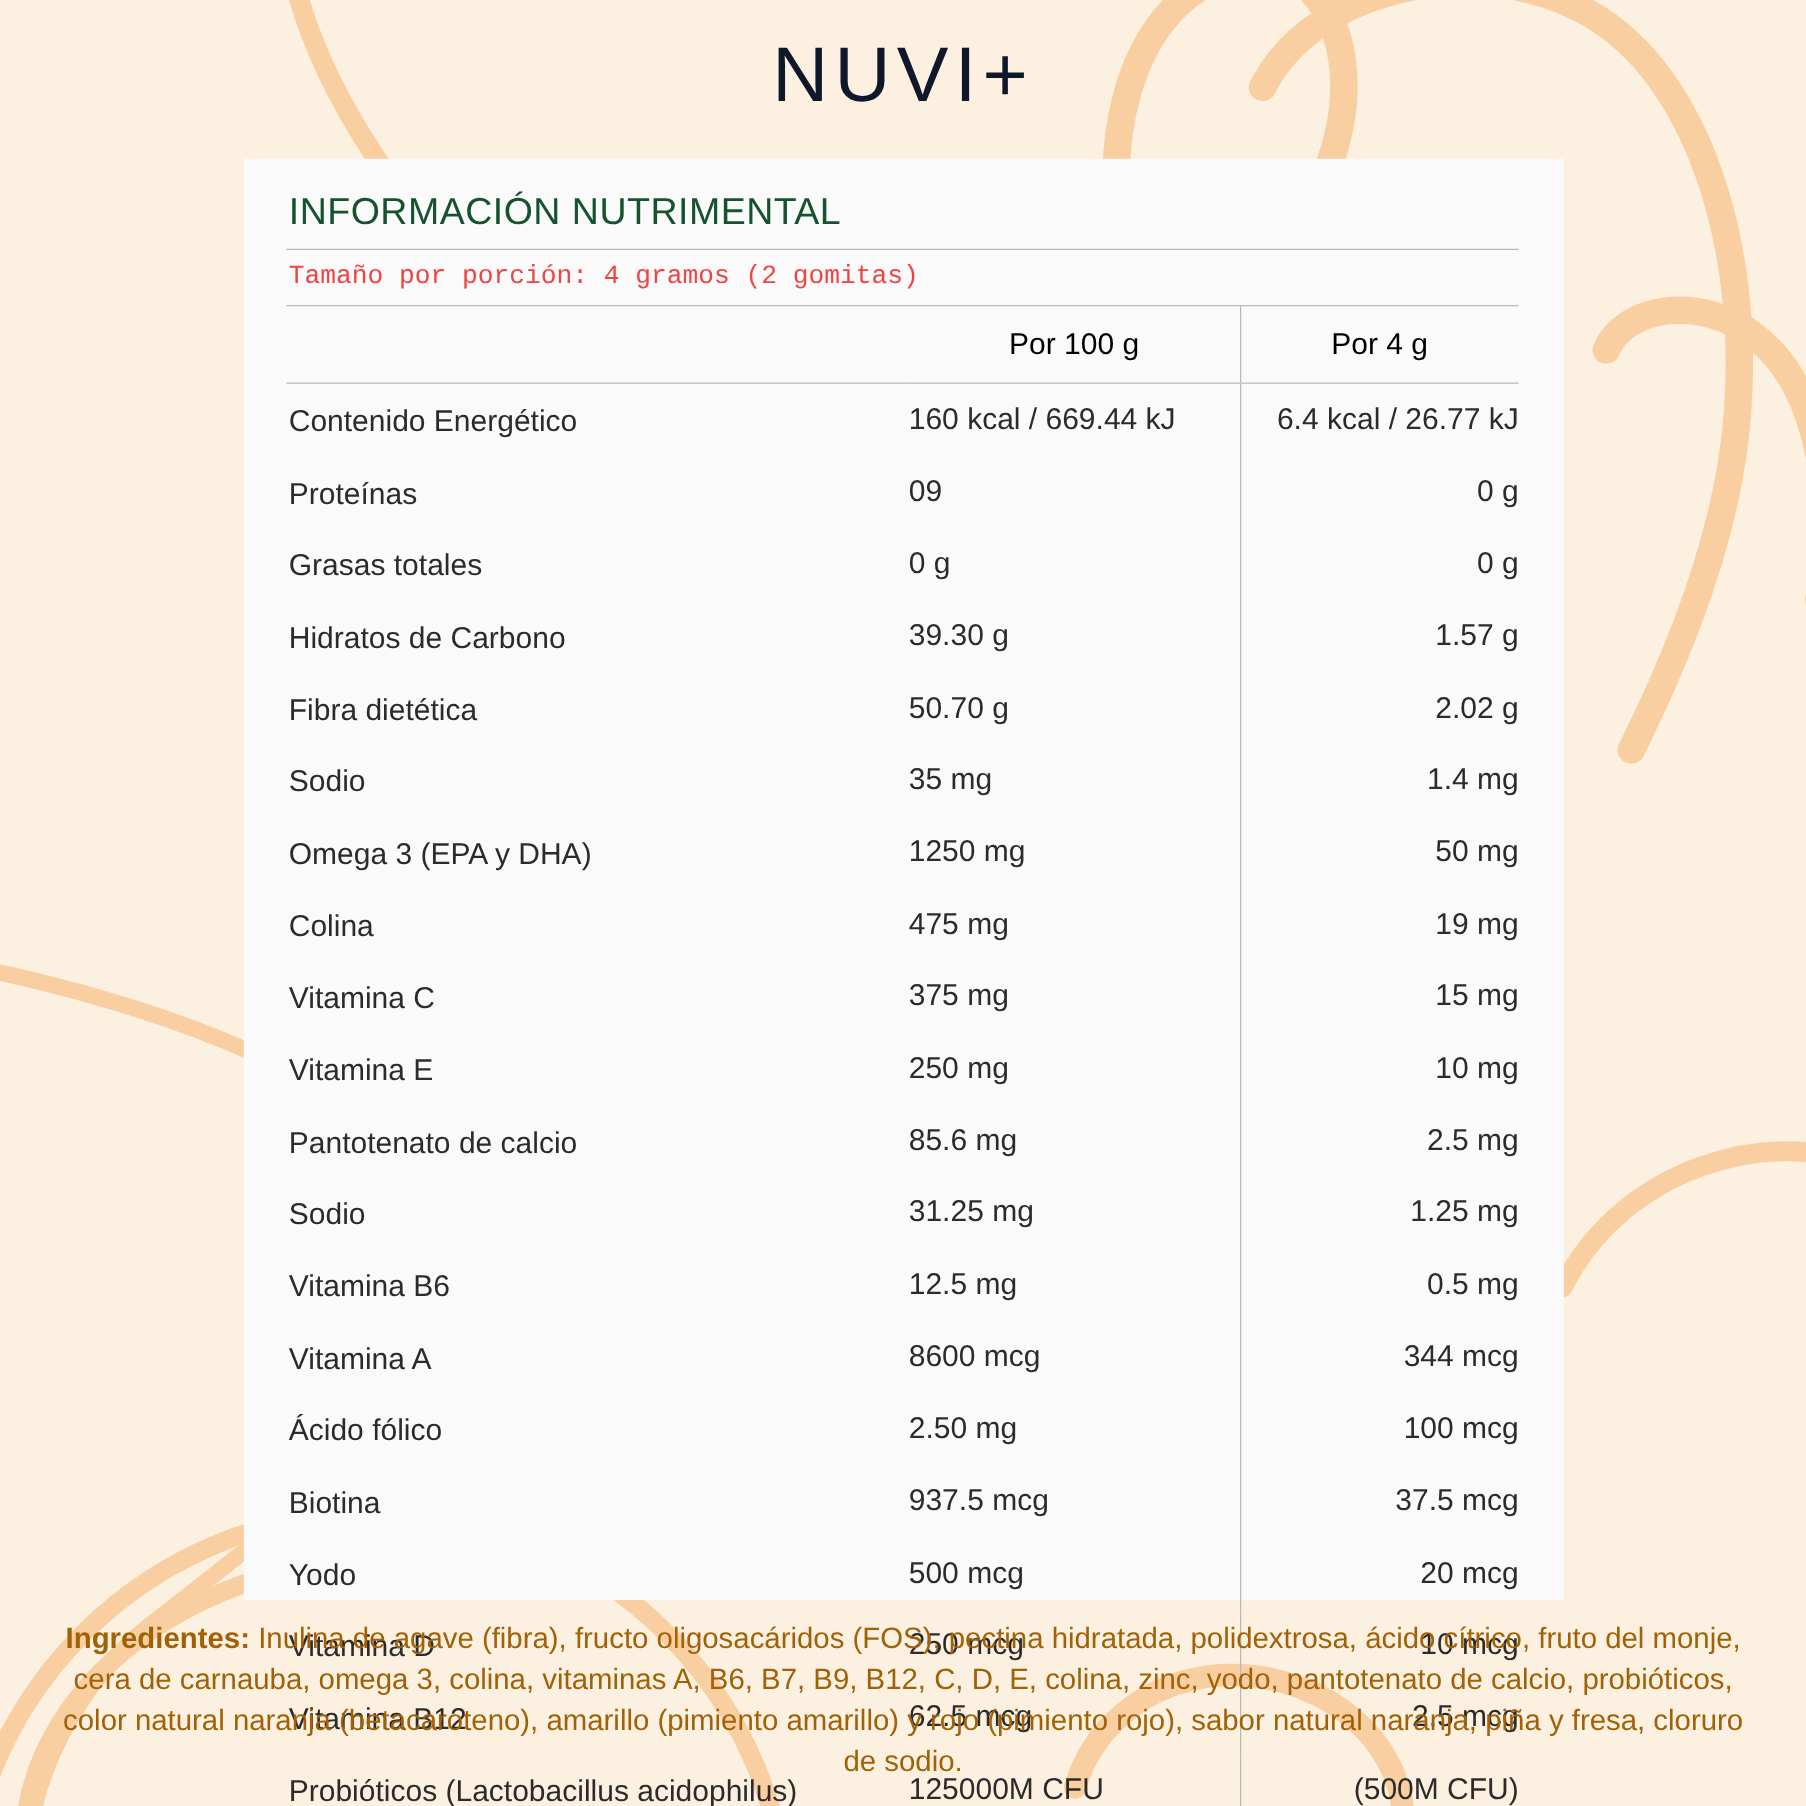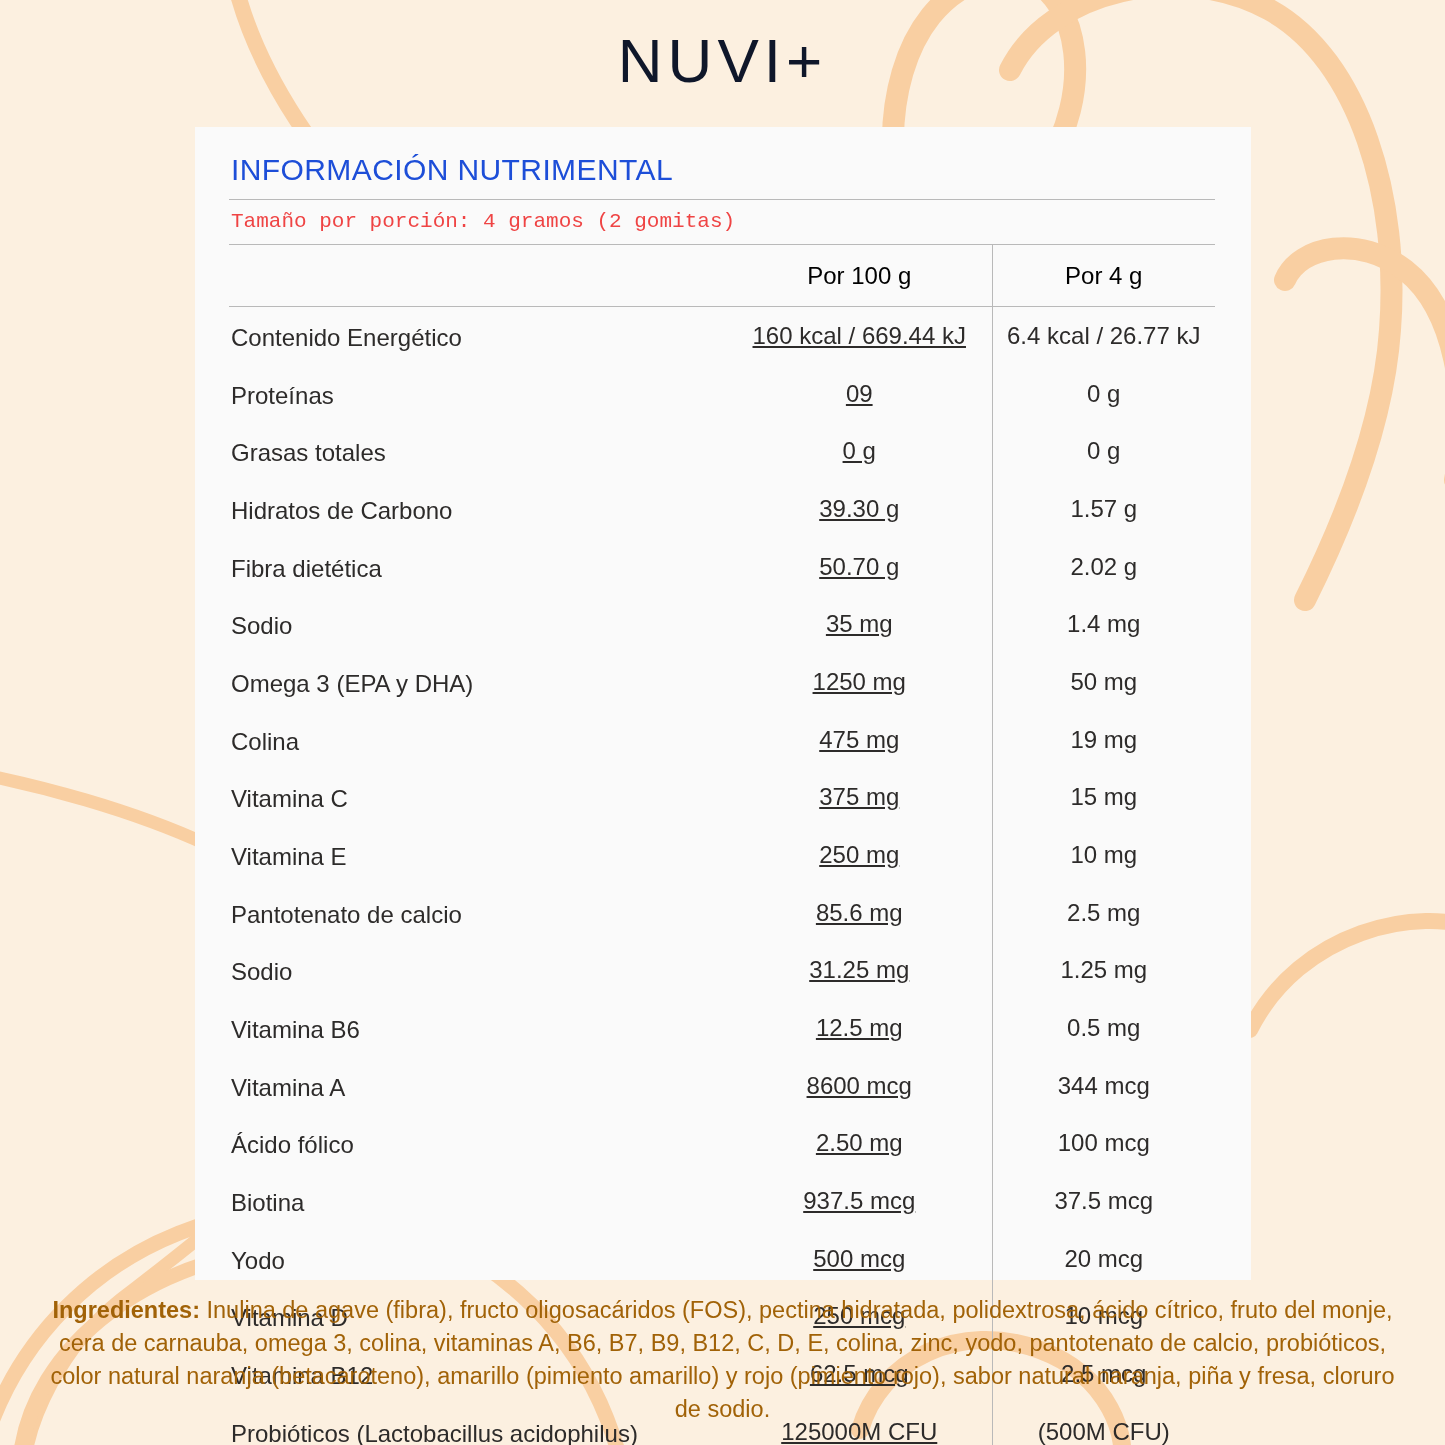--- a/index.html
+++ b/index.html
@@ -58,21 +58,21 @@
   .card-inner {
     position: absolute;
     left: 34px;
     top: 24px;
     width: 986px;
   }
 
   .panel-title {
     font-size: 30px;
     font-weight: 400;
-    color: #1d4ed8;
+    color: #14532d;
     letter-spacing: 0.4px;
     padding: 2px 0 12px 2px;
     border-bottom: 1.5px solid #b9b9b9;
   }
 
   .serving {
     font-size: 21px;
     color: #ef4444;
     padding: 10px 0 11px 2px;
     border-bottom: 1.5px solid #b9b9b9;
@@ -107,25 +107,24 @@
     color: #2d2b2a;
     padding: 13px 0 13px 0;
     vertical-align: top;
   }
   table.nutri td.t-name {
     text-align: left;
     padding-left: 2px;
     line-height: 1.32;
   }
   table.nutri td.t-100 {
-    text-align: center;
-    text-decoration: underline;
+    text-align: left;
   }
   table.nutri td.t-4 {
-    text-align: center;
+    text-align: right;
     border-left: 1.5px solid #b9b9b9;
     margin-left: 21px;
   }
   table.nutri tr.first-row td { padding-top: 15px; }
   table.nutri tr.last-row td  { padding-bottom: 20px; }
 
   
   .ingredients {
     position: absolute;
     left: 0;

